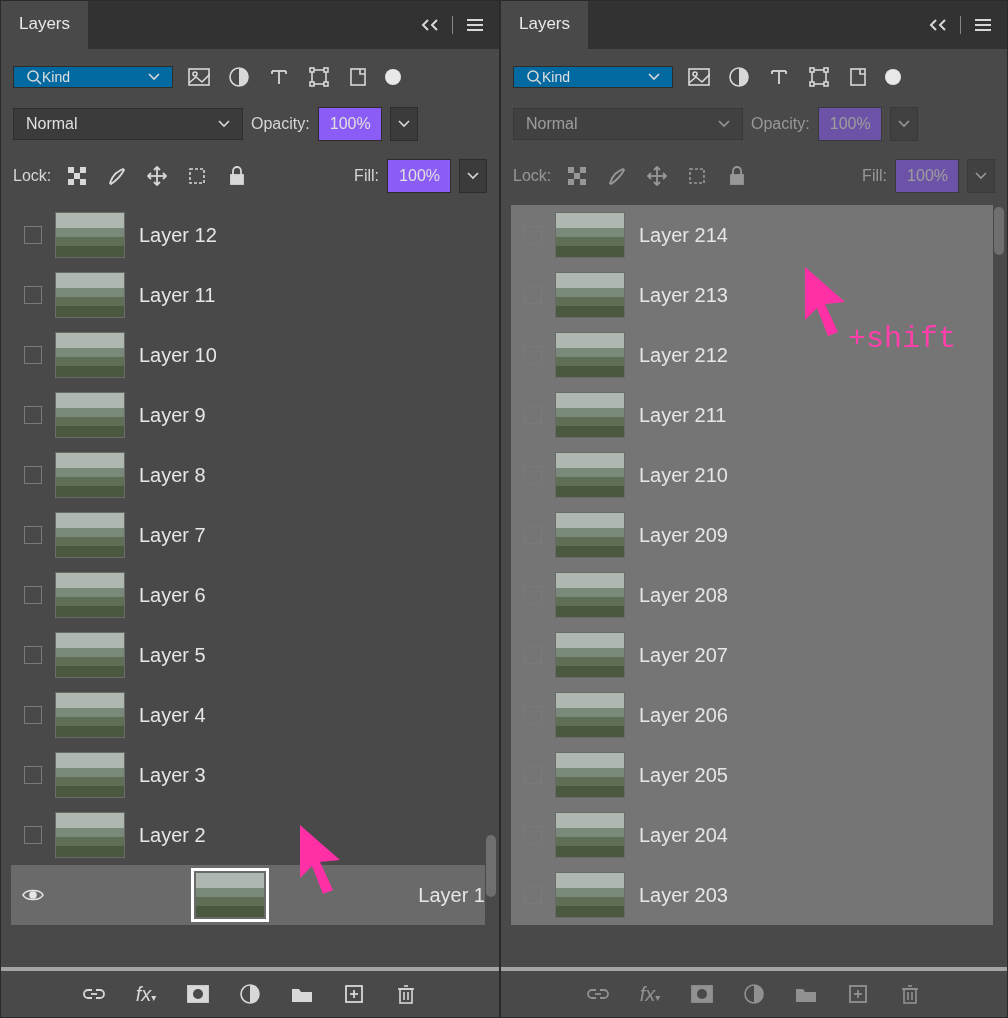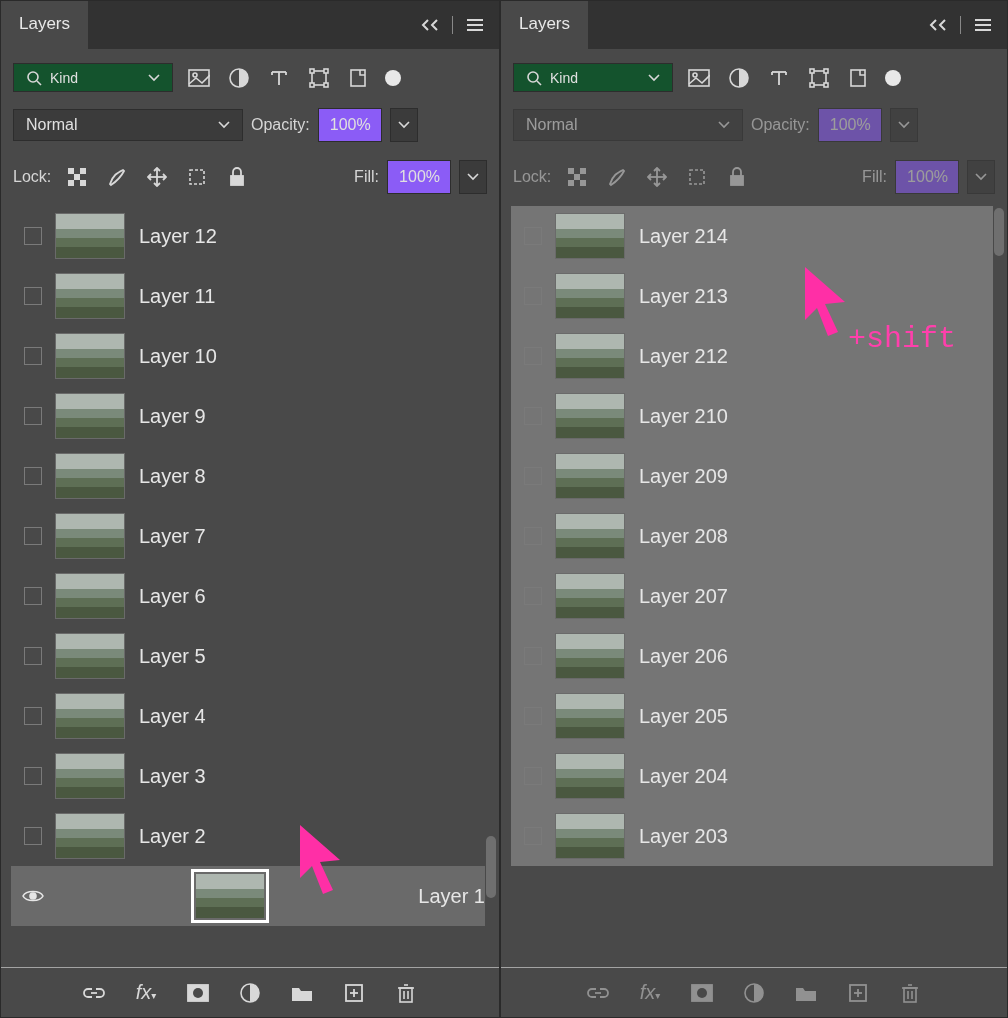--- a/index.html
+++ b/index.html
@@ -57,24 +57,24 @@
     gap: 12px;
   }
   .filter-row.disabled .tool-icn,
   .filter-row.disabled .kind-select,
   .filter-row.disabled input,
   .row-blend.disabled,
   .row-lock.disabled { opacity: 0.55; }
   .kind-select {
     display: flex; align-items: center;
     border: 1px solid #2d2d2d;
-    background: #14532d;
-    height: 29px;
+    background: #0369a1;
+    height: 22px;
     padding: 0 12px;
-    gap: 8px;
+    gap: 0;
     min-width: 160px;
     cursor: pointer;
   }
   .tool-icn { width: 28px; height: 28px; display: inline-flex; align-items: center; justify-content: center; cursor: pointer;}
   .fdot { width: 16px; height: 16px; border-radius: 50%; background: #e8e8e8; cursor:pointer;}
   .row-blend, .row-lock {
     display: flex; align-items: center;
     padding: 6px 12px;
     gap: 8px;
     font-size: 16px;
@@ -124,21 +124,21 @@
     position: relative;
     flex-shrink: 0;
   }
   .lname { font-size: 20px; color: #e6e6e6; }
   .lrow.selected-single { background: #6a6a6a; justify-content: space-between; }
   .lrow.selected-single .thumb { outline: 3px solid #fff; outline-offset: 1px; }
   .lrow.sel-multi { background: #757575; }
   .panel-foot {
     height: 50px; display: flex; align-items: center; justify-content: center;
     gap: 26px;
-    border-top: 1px solid #a3a3a3;
+    border-top: 4px solid #a3a3a3;
   }
   .panel-foot.disabled .fic { opacity: 0.5; pointer-events: none; }
   .fic { width: 26px; height: 26px; display:inline-flex; align-items:center; justify-content:center; cursor:pointer; }
   .scrollbar-stub {
     position: absolute; right: 3px; width: 10px; border-radius: 5px;
     background: #6f6f6f;
   }
   .divider-vert { width: 1px; height: 18px; background: #888; }
   
   .cursor {
@@ -594,20 +594,27 @@
             </div>
             <div class="thumb"></div>
             <div class="lname">Layer 213</div>
           </div>
           <div class="lrow sel-multi">
             <div class="vis-col">
               <div class="vis-box"></div>
             </div>
             <div class="thumb"></div>
             <div class="lname">Layer 212</div>
+          </div>
+          <div class="lrow sel-multi">
+            <div class="vis-col">
+              <div class="vis-box"></div>
+            </div>
+            <div class="thumb"></div>
+            <div class="lname">Layer 211</div>
           </div>
           <div class="lrow sel-multi">
             <div class="vis-col">
               <div class="vis-box"></div>
             </div>
             <div class="thumb"></div>
             <div class="lname">Layer 210</div>
           </div>
           <div class="lrow sel-multi">
             <div class="vis-col">

